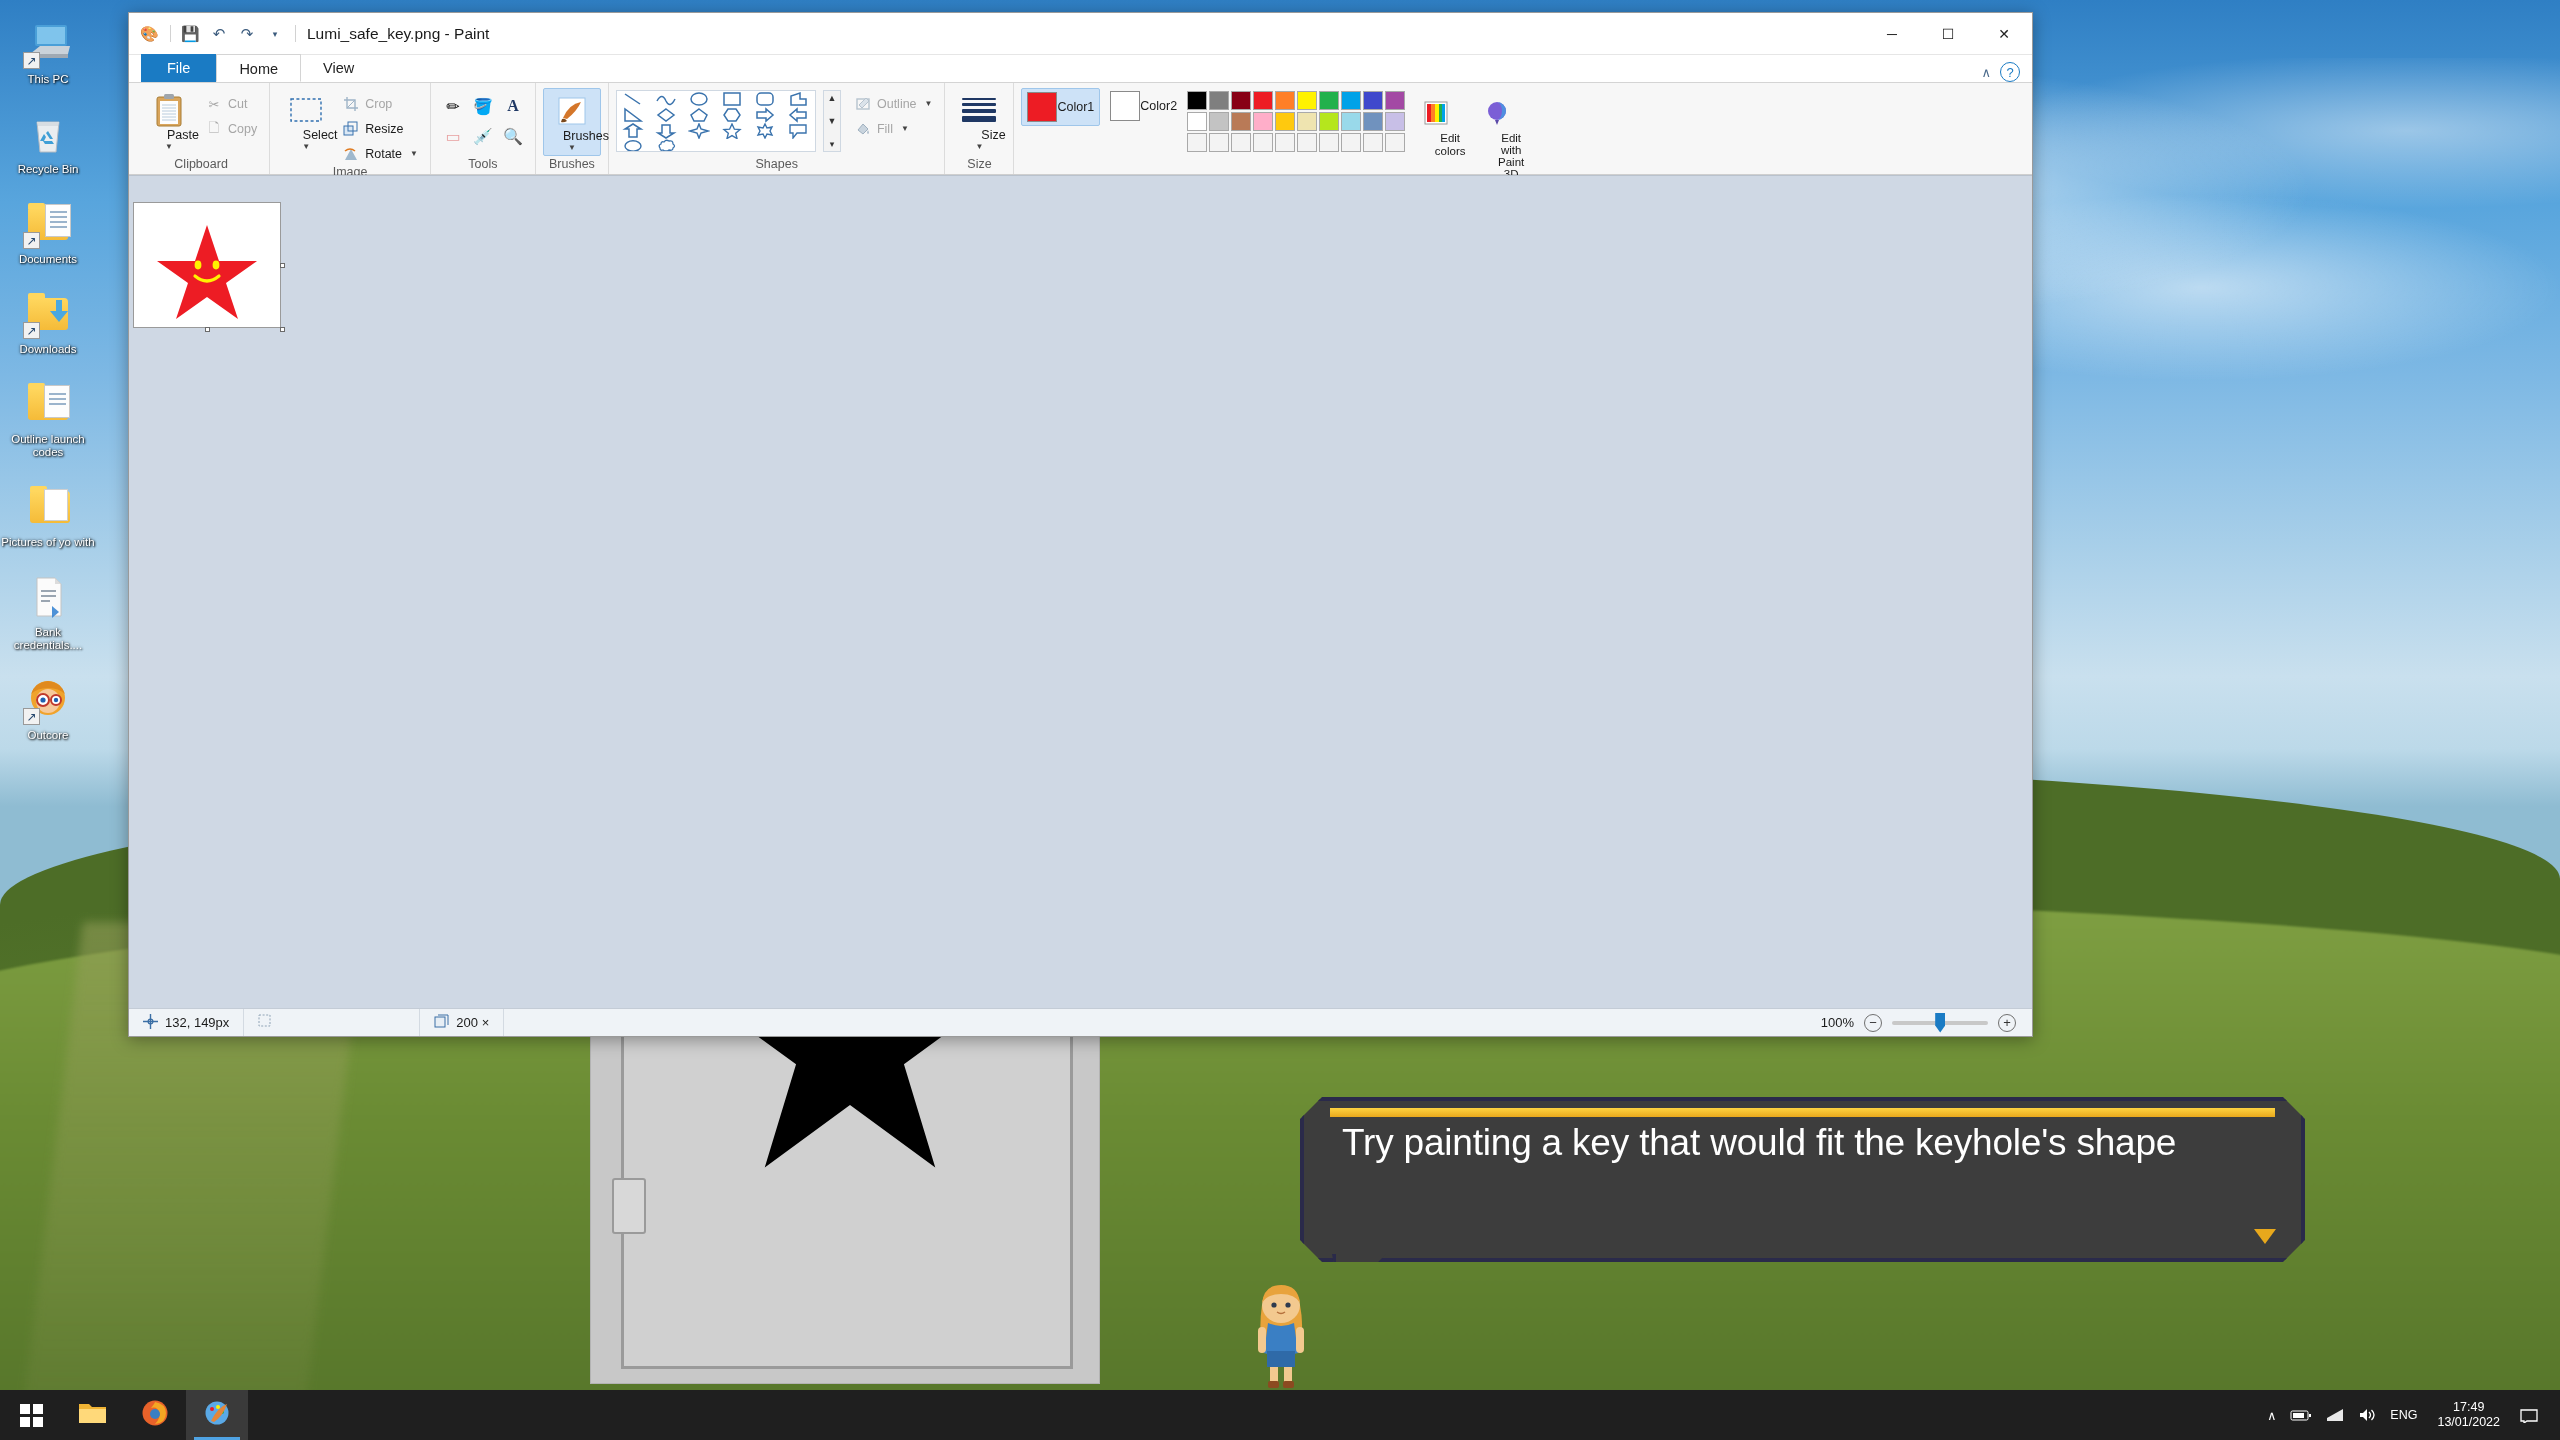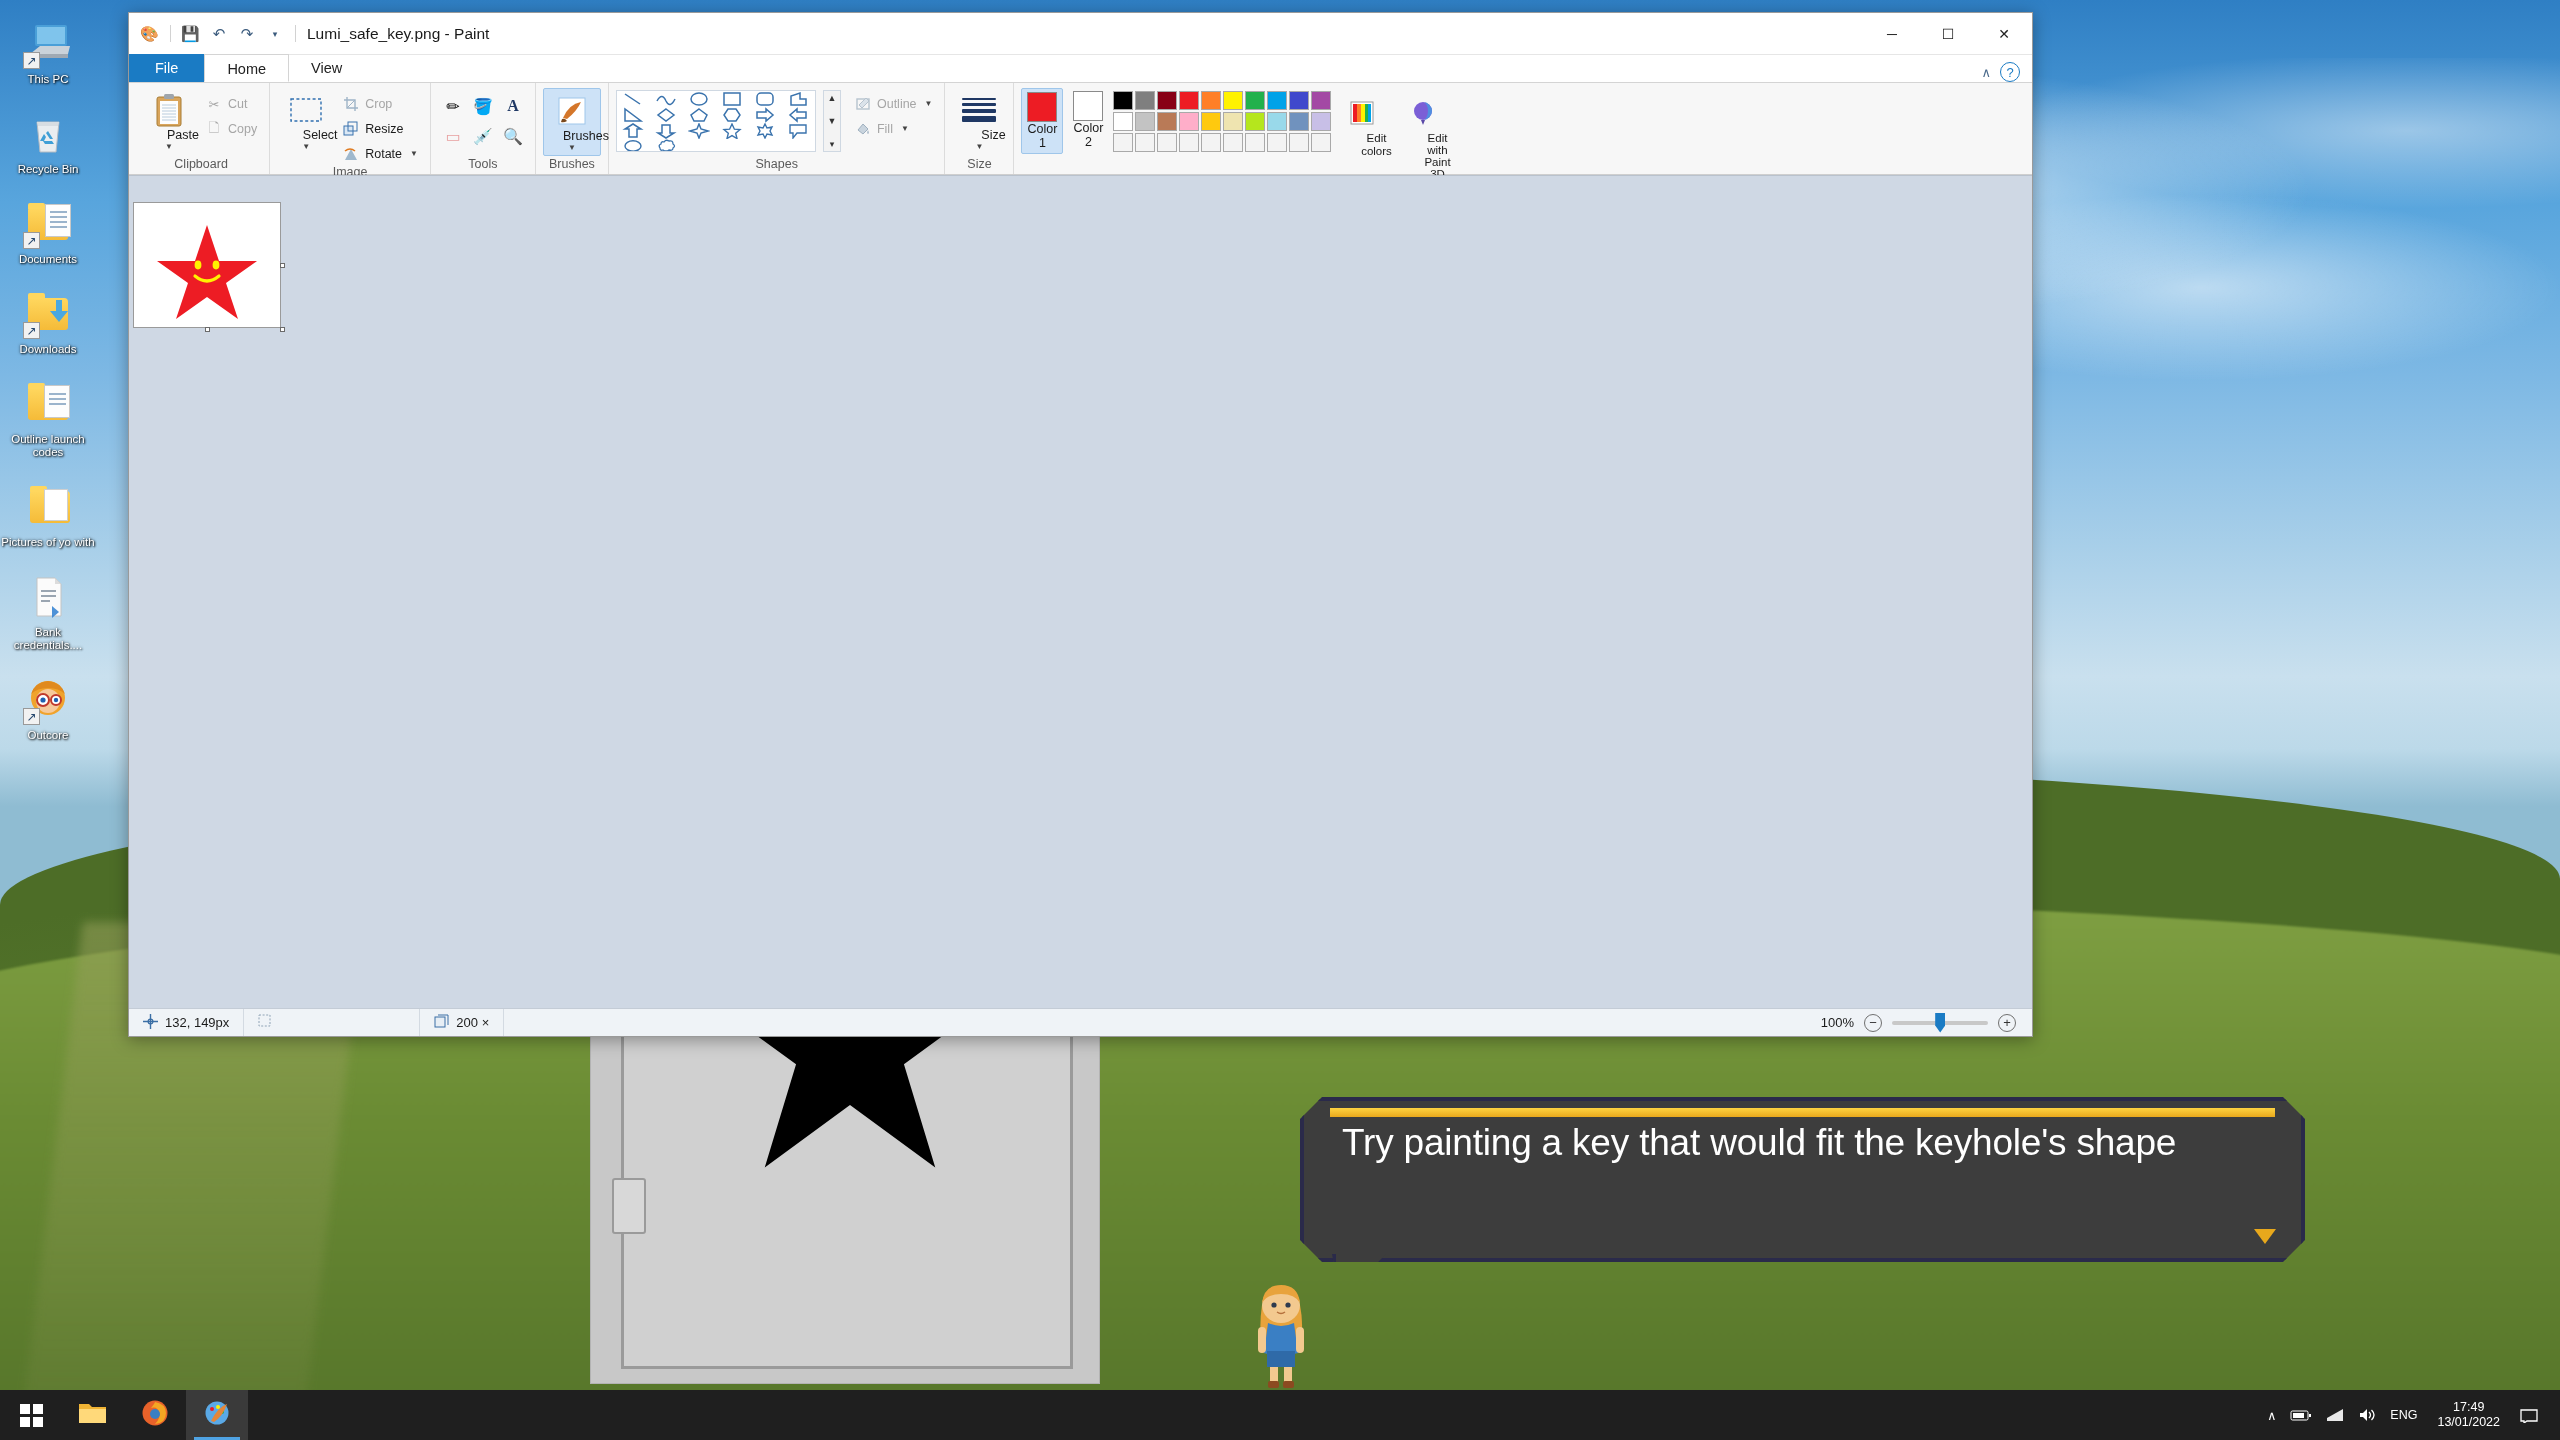--- a/index.html
+++ b/index.html
@@ -103,21 +103,21 @@
     font-size:15.5px; color:#1a1a1a; margin-left:6px; white-space:nowrap;
   }
   .win-ctrls { margin-left:auto; display:flex; height:100%; }
   .win-ctrl {
     width:56px; height:100%; display:flex; align-items:center; justify-content:center;
     font-size:14px; color:#222; cursor:pointer;
   }
 
   .tabstrip {
     height:28px; background:#fff; display:flex; align-items:flex-end;
-    border-bottom:1px solid #d4d4d4; position:relative;
+    border-bottom:1px solid #d4d4d4; position:relative;padding-left:12px;
   }
   .tab {
     padding:0 22px; height:28px; line-height:28px; font-size:14.5px;
     color:#222; cursor:pointer;
   }
   .tab.file { background:#1a7bc4; color:#fff; padding:0 26px; }
   .tab.active { background:#fff; border:1px solid #d4d4d4; border-bottom:1px solid #fff; }
   .tabstrip-right {
     margin-left:auto; display:flex; align-items:center; gap:9px; padding-right:12px;
   }
@@ -172,21 +172,21 @@
     width:18px; height:62px; border:1px solid #cfd8e2; background:#f3f3f3;
     display:flex; flex-direction:column; justify-content:space-between; align-items:center;
     font-size:9px; color:#333; margin-top:2px; margin-left:2px; padding:2px 0; cursor:pointer;
   }
 
   .sizebtn { width:54px; }
   .sizelines { display:flex; flex-direction:column; gap:3px; align-items:center; justify-content:center; height:38px; }
   .sizelines i { background:#1f3864; display:block; border-radius:1px; }
 
   .colorbtn {
-    display:flex; flex-direction:column; align-items:center; padding:3px 5px; cursor:pointer; border-radius:2px;
+    display:flex; align-items:center; padding:3px 5px; cursor:pointer; border-radius:2px;
   }
   .colorbtn.sel { background:#cde2f7; border:1px solid #9fc6ea; }
   .swatch-big { width:30px; height:30px; border:1px solid #8a8a8a; }
   .colorbtn .cl { font-size:12.5px; color:#1b1b1b; line-height:14px; text-align:center; }
 
   .palette { display:grid; grid-template-columns:repeat(10,20px); grid-template-rows:repeat(3,19px); gap:2px; padding-top:3px; }
   .pal { border:1px solid #a9a9a9; cursor:pointer; }
 
   .editcolors { display:flex; gap:4px; padding-top:3px; }
 

